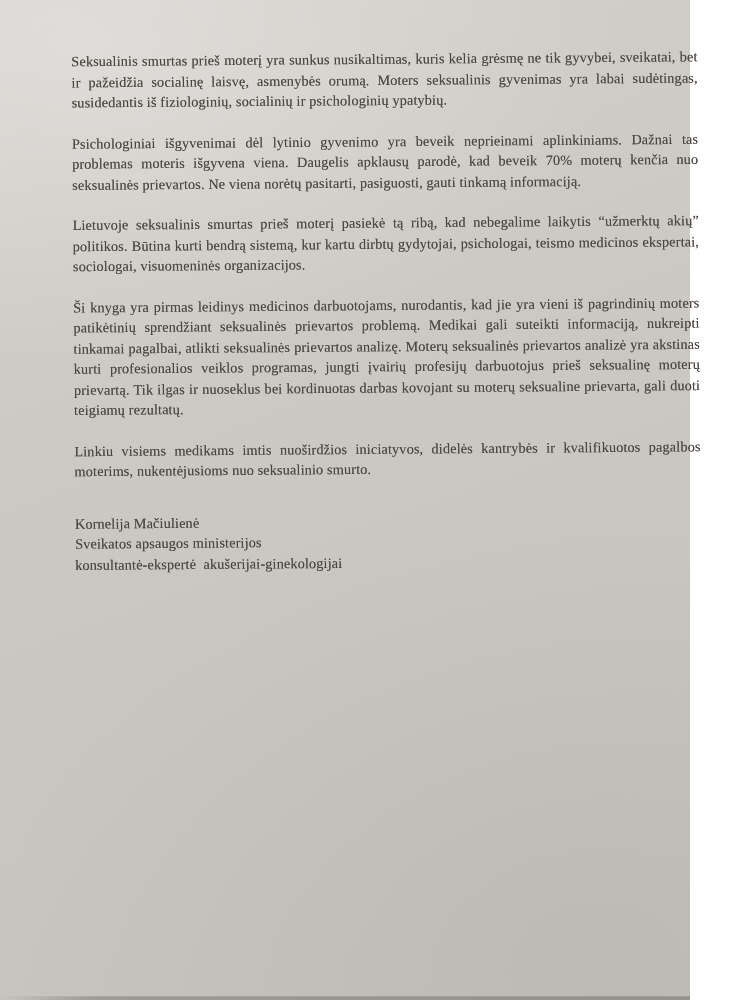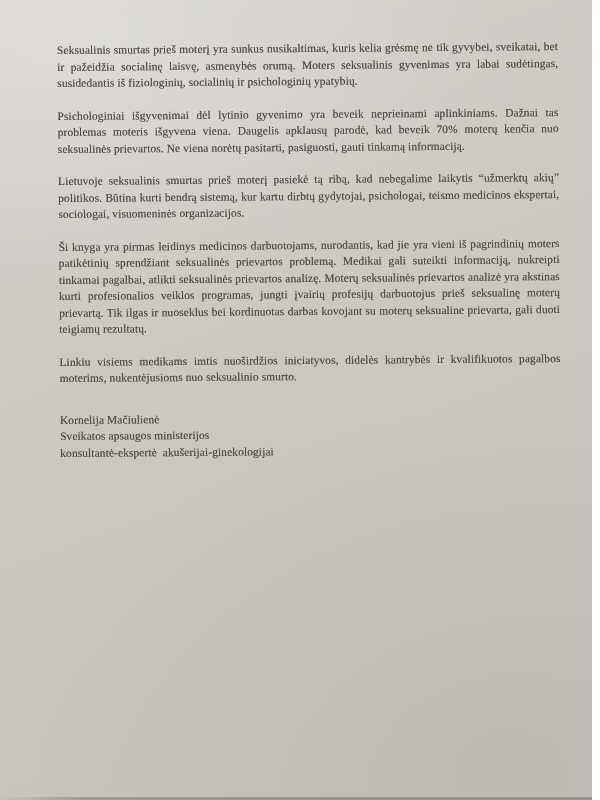--- a/index.html
+++ b/index.html
@@ -14,21 +14,20 @@
   }
   .scan {
     position: relative;
     width: 552px;
     height: 800px;
     
     background:
       radial-gradient(ellipse 700px 420px at 12% 4%, rgba(255,255,255,0.28), rgba(255,255,255,0) 62%),
       radial-gradient(ellipse 800px 600px at 85% 95%, rgba(60,58,54,0.07), rgba(60,58,54,0) 60%),
       linear-gradient(160deg, #d4d1cc 0%, #cbc8c2 45%, #c6c3bd 100%);
-    padding-left: 40px;
   }
   .text-block {
     position: absolute;
     left: 57px;
     top: 42px;
     width: 501px;
     transform: rotate(-0.45deg);
     transform-origin: left top;
     color: #49453f;
     font-size: 11.4px;

